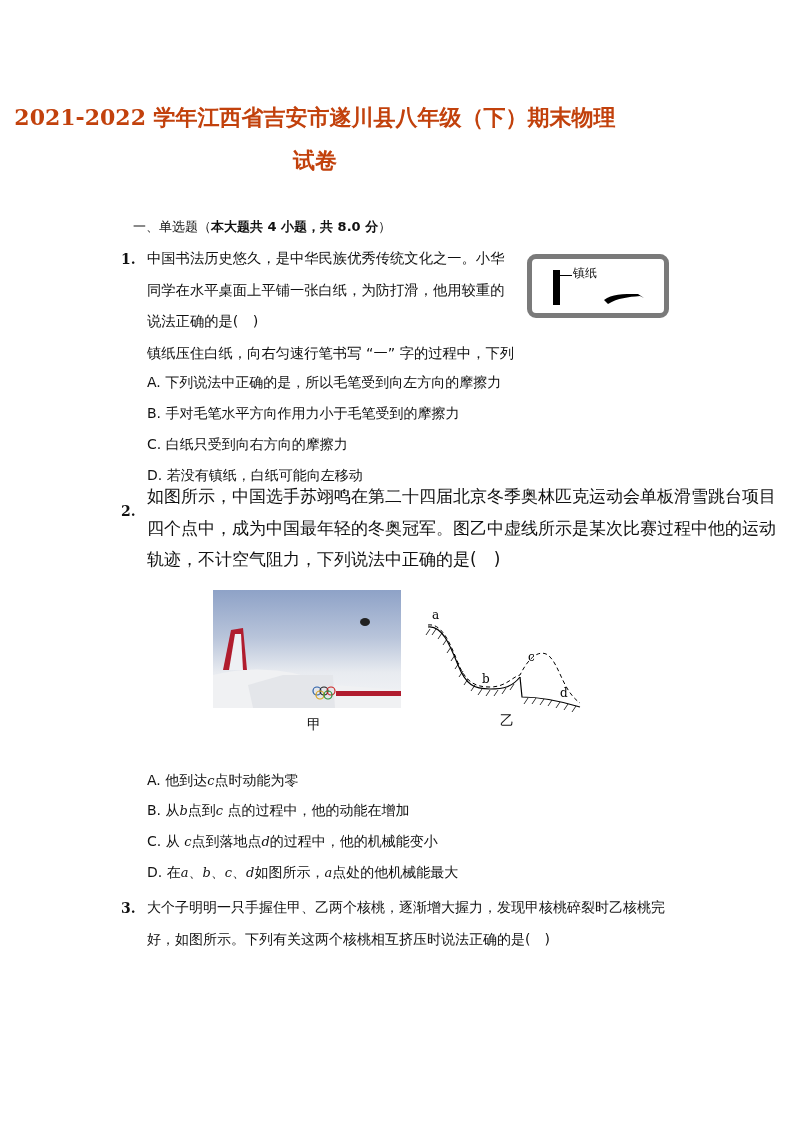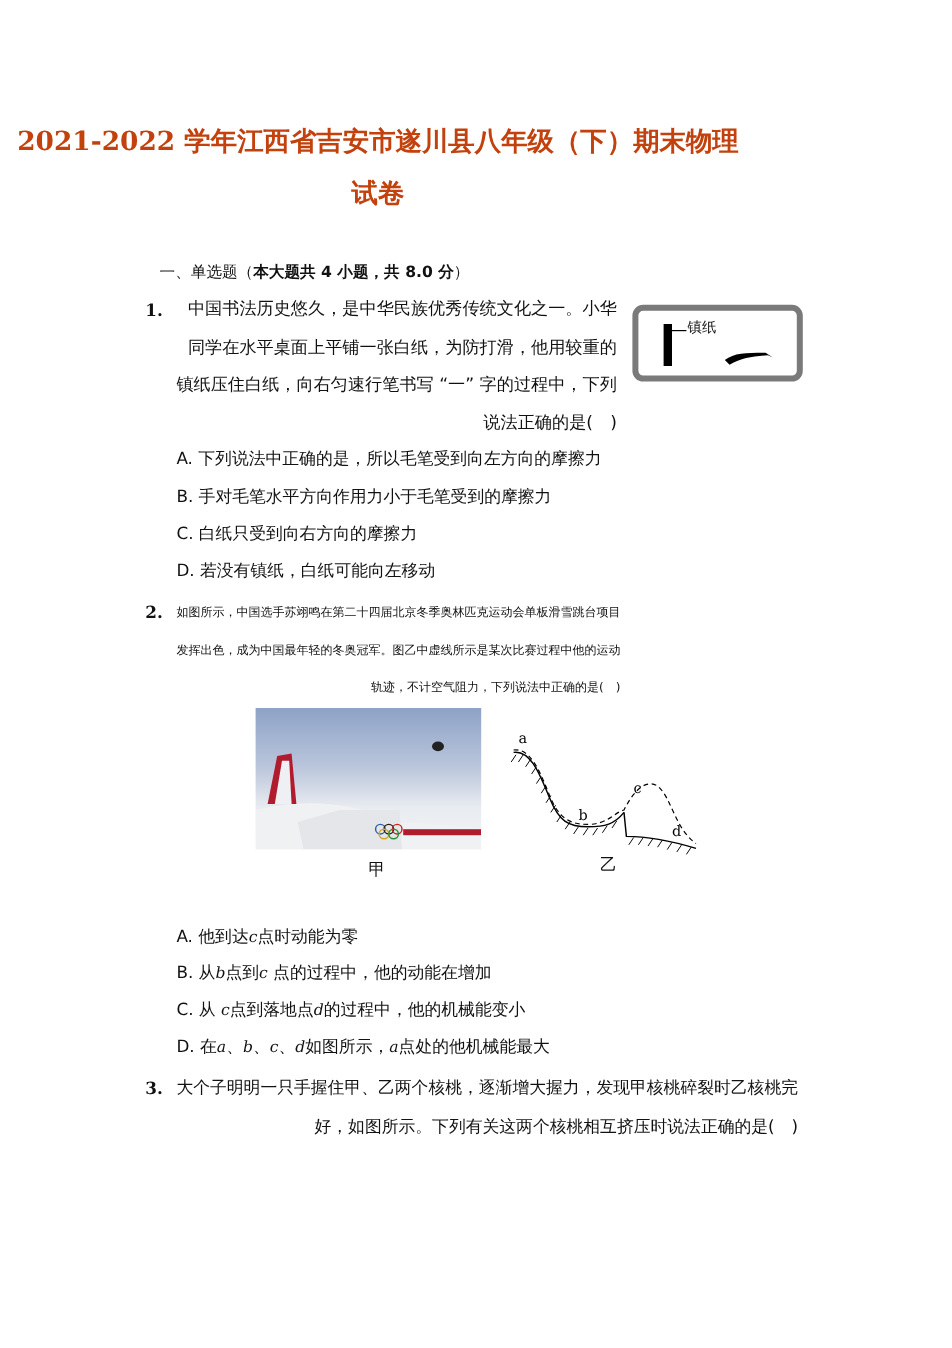--- a/index.html
+++ b/index.html
@@ -7,21 +7,21 @@
          font-family: "DejaVu Sans", "Liberation Sans", sans-serif; color: #111; }
   .title { position: absolute; left: 0; width: 630px; text-align: center;
            font-family: "DejaVu Serif", "Liberation Serif", serif; font-weight: bold;
            font-size: 22px; color: #c2410c; }
   .title.l1 { top: 103px; }
   .title.l2 { top: 146px; text-align: center; }
   .section { position: absolute; left: 120px; top: 218px; font-size: 13px; margin-left: 13px; }
   .section b { font-weight: bold; }
   .q { position: absolute; font-size: 14.3px; line-height: 31.5px; }
   .qnum { position: absolute; left: 121px; font-weight: bold; font-family: "DejaVu Serif", "Liberation Serif", serif; font-size: 14px; }
-  .qtext { position: absolute; left: 147px; text-align: right; }
+  .qtext { position: absolute; left: 147px; }
   .opt { position: absolute; left: 147px; font-size: 14px; }
   .it { font-style: italic; font-family: "DejaVu Serif", "Liberation Serif", serif; font-size: 13px; }
   .fig-box { position: absolute; left: 527px; top: 254px; width: 142px; height: 64px;
              border: 5px solid #7a7a7a; border-radius: 9px; box-sizing: border-box; background:#fff; }
   .photo { position: absolute; left: 213px; top: 590px; width: 188px; height: 118px; overflow:hidden;
            background: linear-gradient(180deg, #8ea2c7 0%, #b8c4da 40%, #e8ebf0 70%, #f4f5f7 100%); }
   .cap { position: absolute; font-size: 14px; }
 </style>
 </head>
 <body>
@@ -32,42 +32,42 @@
 
   <div class="section">
     <span>一、单选题（</span><b>本大题共 4 小题，共 8.0 分</b><span>）</span>
   </div>
 
   <div>
     <div class="qnum" style="top:251px">1.</div>
     <div class="q qtext" style="top:243px">
       <div>中国书法历史悠久，是中华民族优秀传统文化之一。小华</div>
       <div>同学在水平桌面上平铺一张白纸，为防打滑，他用较重的</div>
+      <div>说法正确的是(　)</div>
       <div>镇纸压住白纸，向右匀速行笔书写 “一” 字的过程中，下列</div>
-      <div>说法正确的是(　)</div>
     </div>
     <div class="fig-box">
       <div style="position:absolute;left:21px;top:11px;width:7px;height:35px;background:#000;"></div>
       <div style="position:absolute;left:28px;top:16px;width:12px;height:1px;background:#000;"></div>
       <div style="position:absolute;left:41px;top:6px;font-size:12px;text-align:center;">镇纸</div>
       <svg style="position:absolute;left:70px;top:29px" width="45" height="18" viewBox="0 0 45 18">
         <path d="M2 12 C 10 6, 20 6, 36 6 L 42 10 L 38 8 C 26 9, 16 10, 6 16 Z" fill="#000"></path>
       </svg>
     </div>
     <div class="opt" style="top:374px">A. 下列说法中正确的是，所以毛笔受到向左方向的摩擦力</div>
     <div class="opt" style="top:405px">B. 手对毛笔水平方向作用力小于毛笔受到的摩擦力</div>
     <div class="opt" style="top:436px">C. 白纸只受到向右方向的摩擦力</div>
     <div class="opt" style="top:467px">D. 若没有镇纸，白纸可能向左移动</div>
   </div>
 
   <div>
     <div class="qnum" style="top:503px">2.</div>
-    <div class="q qtext" style="top:495px;font-size:10px">
+    <div class="q qtext" style="top:481px;font-size:17px">
       <div>如图所示，中国选手苏翊鸣在第二十四届北京冬季奥林匹克运动会单板滑雪跳台项目</div>
-      <div>发挥出色，成为中国最年轻的冬奥冠军。图乙中虚线所示是某次比赛过程中他的运动</div>
+      <div>四个点中，成为中国最年轻的冬奥冠军。图乙中虚线所示是某次比赛过程中他的运动</div>
       <div>轨迹，不计空气阻力，下列说法中正确的是(　)</div>
     </div>
 
     <div class="photo">
       <svg width="188" height="118" viewBox="0 0 188 118">
         <path d="M0 85 Q 60 70 120 95 L 188 100 L 188 118 L 0 118 Z" fill="#f0f1f3"></path>
         <path d="M10 80 L 18 40 L 30 38 L 34 80 Z" fill="#b01c2e"></path>
         <path d="M16 80 L 22 44 L 28 44 L 30 80 Z" fill="#eef0f4"></path>
         <path d="M35 95 L 70 85 L 120 85 L 122 118 L 40 118 Z" fill="#e4e6ea"></path>
         <circle cx="104" cy="101" r="4" fill="none" stroke="#2a5fa8" stroke-width="1.2"></circle>

